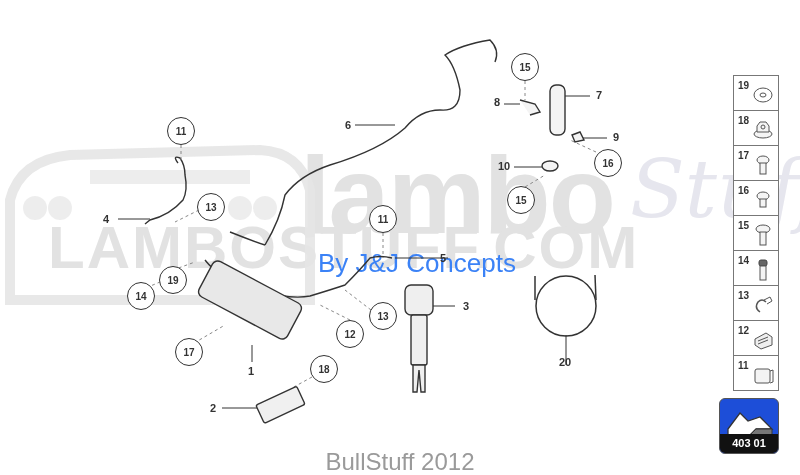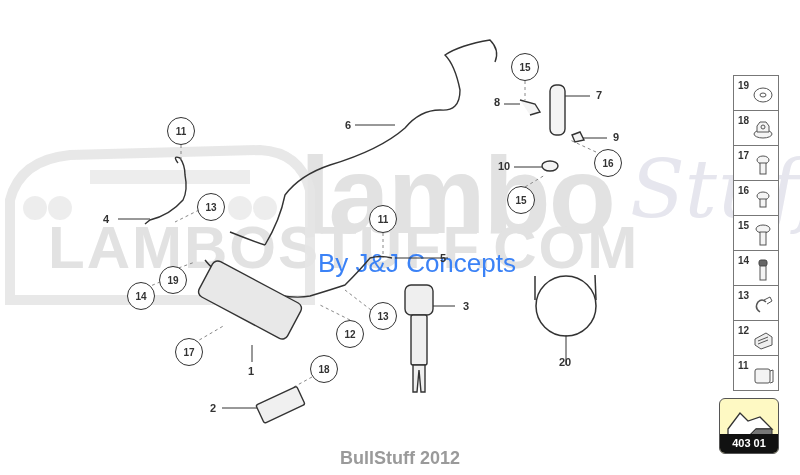--- a/index.html
+++ b/index.html
@@ -10,23 +10,23 @@
   .wm-by { left:318px; top:250px; font-size:26px; font-weight:normal; color:#3b82f6; line-height:1; }
   .wm-stuff { left:630px; top:150px; font-size:80px; font-style:italic; font-weight:normal; color:#e6e6ee; font-family:"DejaVu Serif", serif; line-height:1; }
   svg.diagram { position:absolute; left:0; top:0; }
   .callout { position:absolute; width:28px; height:28px; border:1.6px solid #333; border-radius:50%; background:#fff; box-sizing:border-box; display:flex; align-items:center; justify-content:center; font-size:10px; font-weight:bold; color:#333; }
   .plabel { position:absolute; font-size:11px; font-weight:bold; color:#333; }
   .panel { position:absolute; left:733px; top:75px; width:46px; height:316px; border:1px solid #777; box-sizing:border-box; background:#fff; }
   .panel-cell { height:35px; border-bottom:1px solid #777; position:relative; box-sizing:border-box; }
   .panel-cell:last-child { border-bottom:none; }
   .panel-num { position:absolute; left:4px; top:4px; font-size:10px; font-weight:bold; color:#333; }
   .panel-icon { position:absolute; right:4px; top:8px; width:22px; height:22px; }
-  .ref-box { position:absolute; left:719px; top:398px; width:60px; height:56px; border:1.5px solid #555; border-radius:6px; box-sizing:border-box; overflow:hidden; background:#fef9c3; }
+  .ref-box { position:absolute; left:719px; top:398px; width:60px; height:56px; border:1.5px solid #555; border-radius:6px; box-sizing:border-box; overflow:hidden; background:#1d4ed8; }
   .ref-num { position:absolute; left:0; bottom:0; width:100%; height:19px; background:#111; color:#fff; font-size:11px; font-weight:bold; text-align:center; line-height:19px; }
-  .footer { position:absolute; left:0; top:448px; width:800px; text-align:center; font-size:18px; font-weight:bold; color:#9a9a9a; }
+  .footer { position:absolute; left:0; top:448px; width:800px; text-align:center; font-size:24px; font-weight:normal; color:#9a9a9a; }
 </style>
 </head>
 <body>
 
 <div class="wm wm-lambo">lambo</div>
 <div class="wm wm-com">LAMBOSTUFF.COM</div>
 <div class="wm wm-by">By J&amp;J Concepts</div>
 <div class="wm wm-stuff">Stuff</div>
 
 <svg class="diagram" width="800" height="475" viewBox="0 0 800 475">

